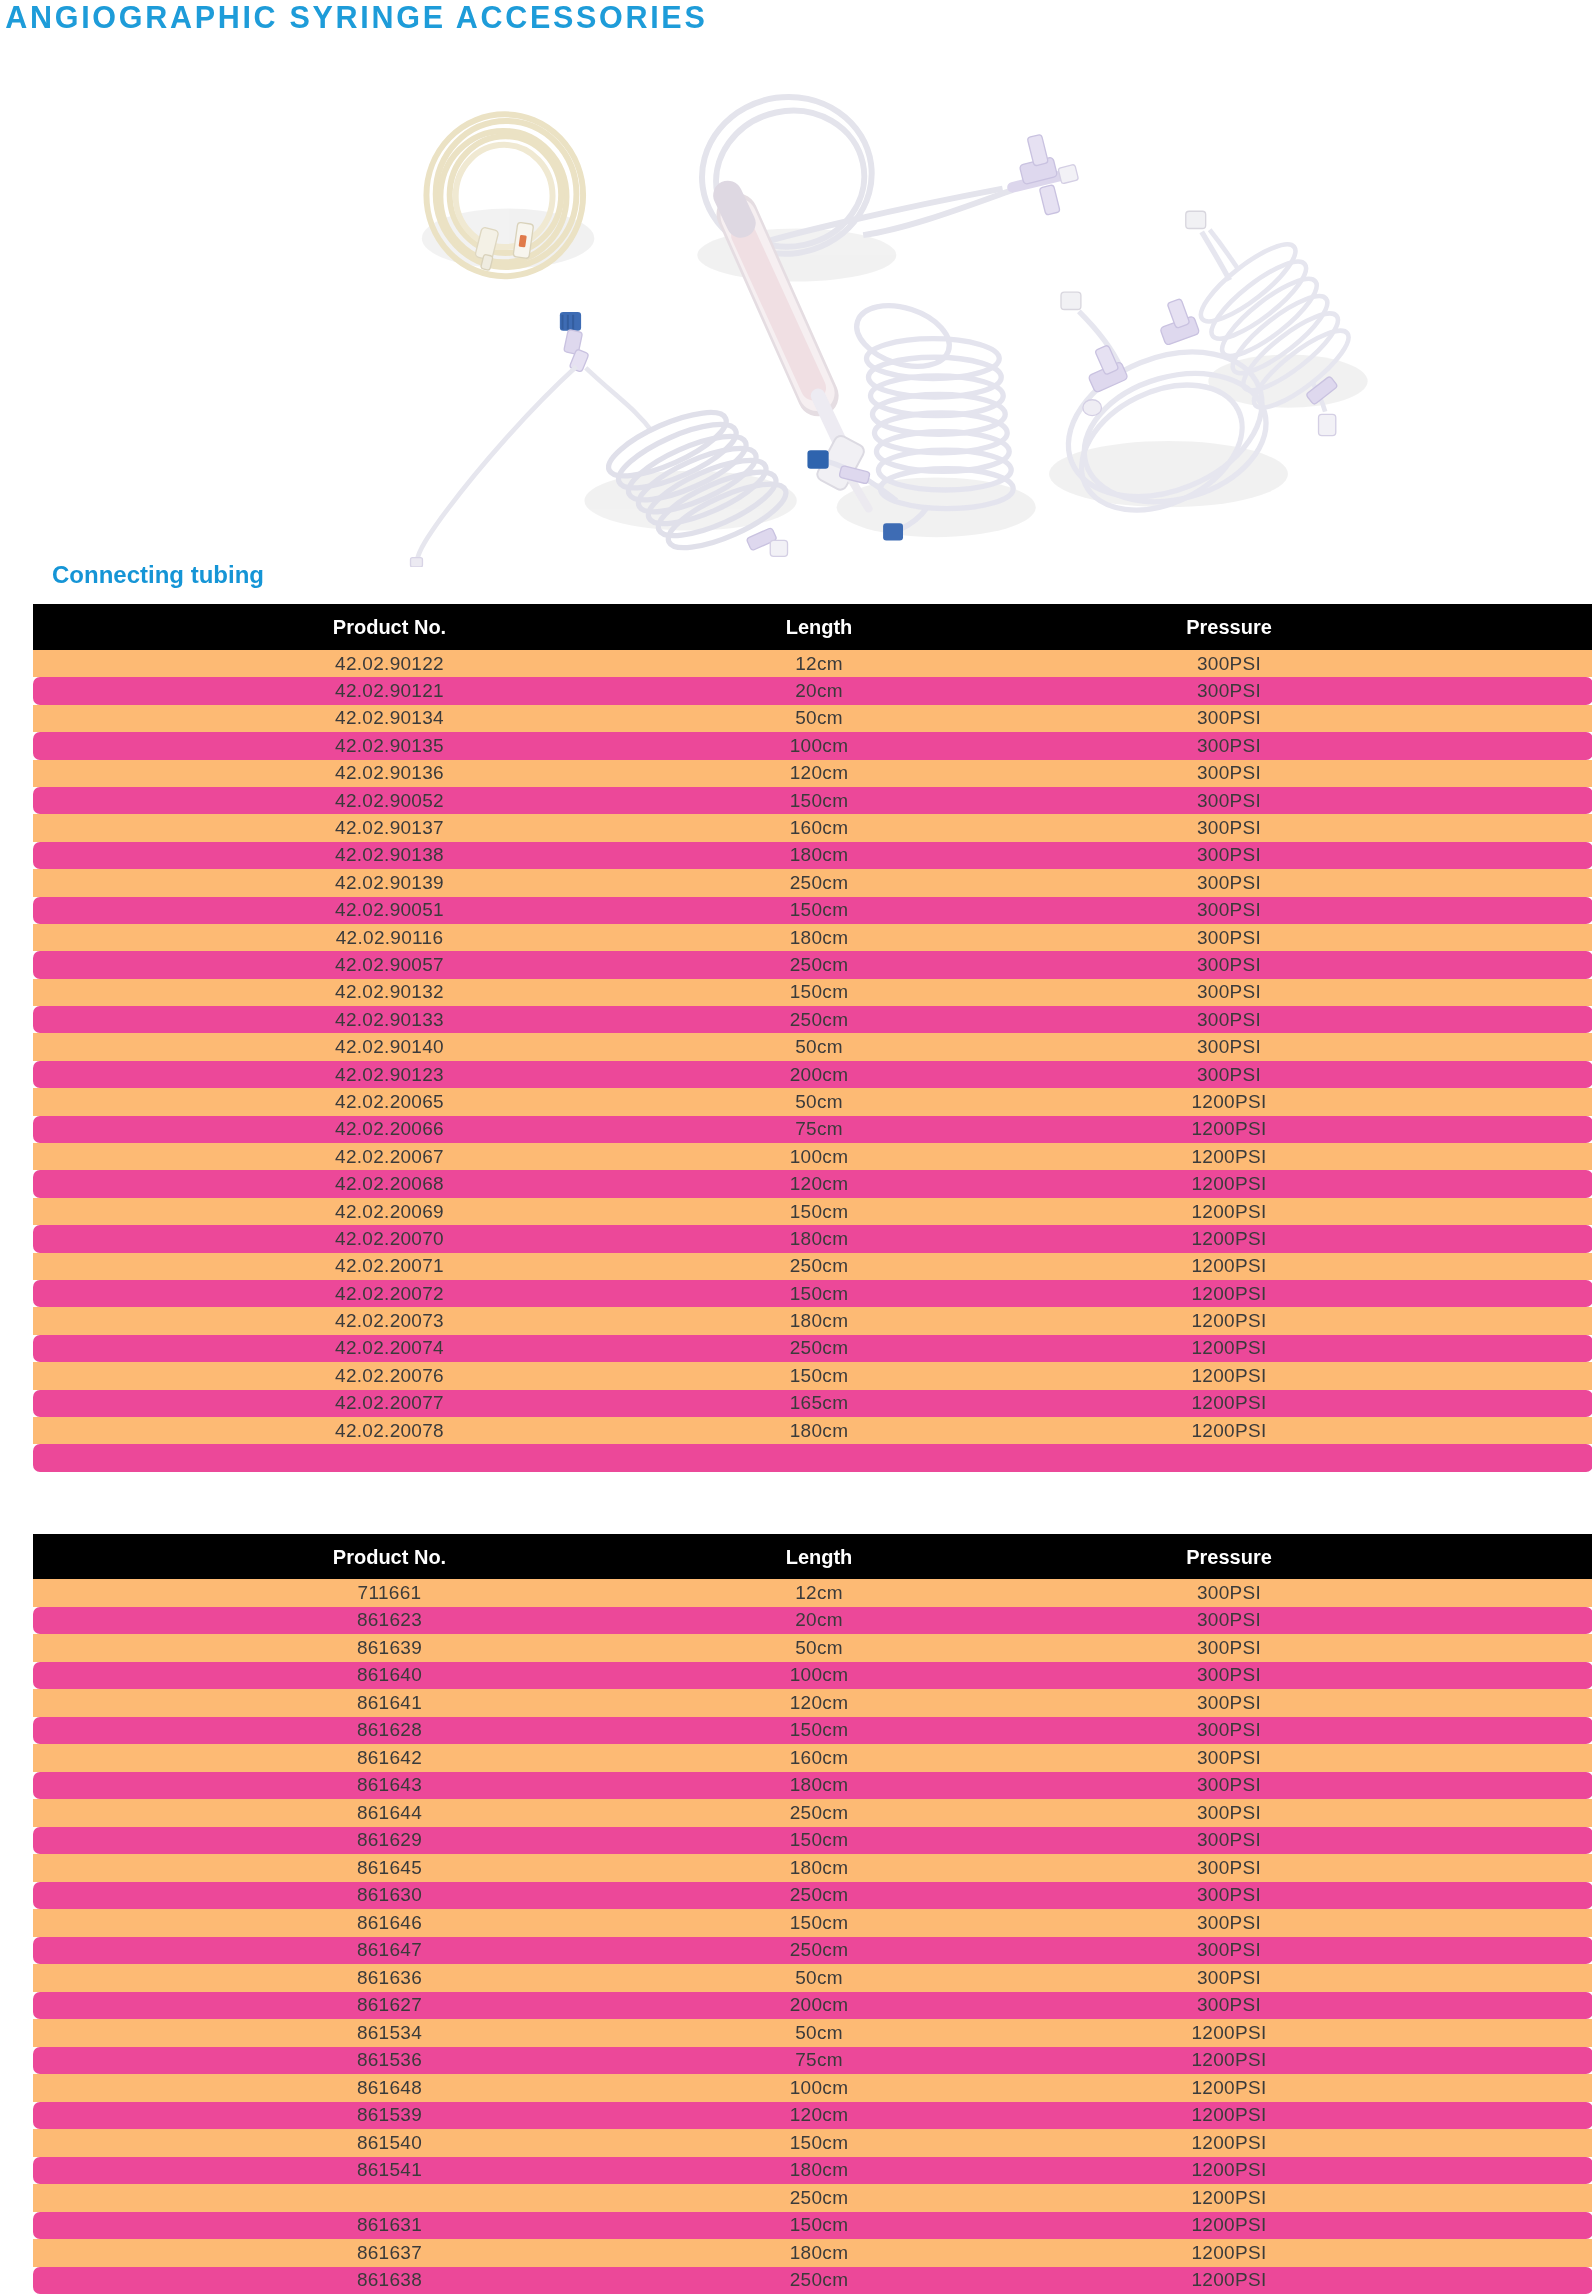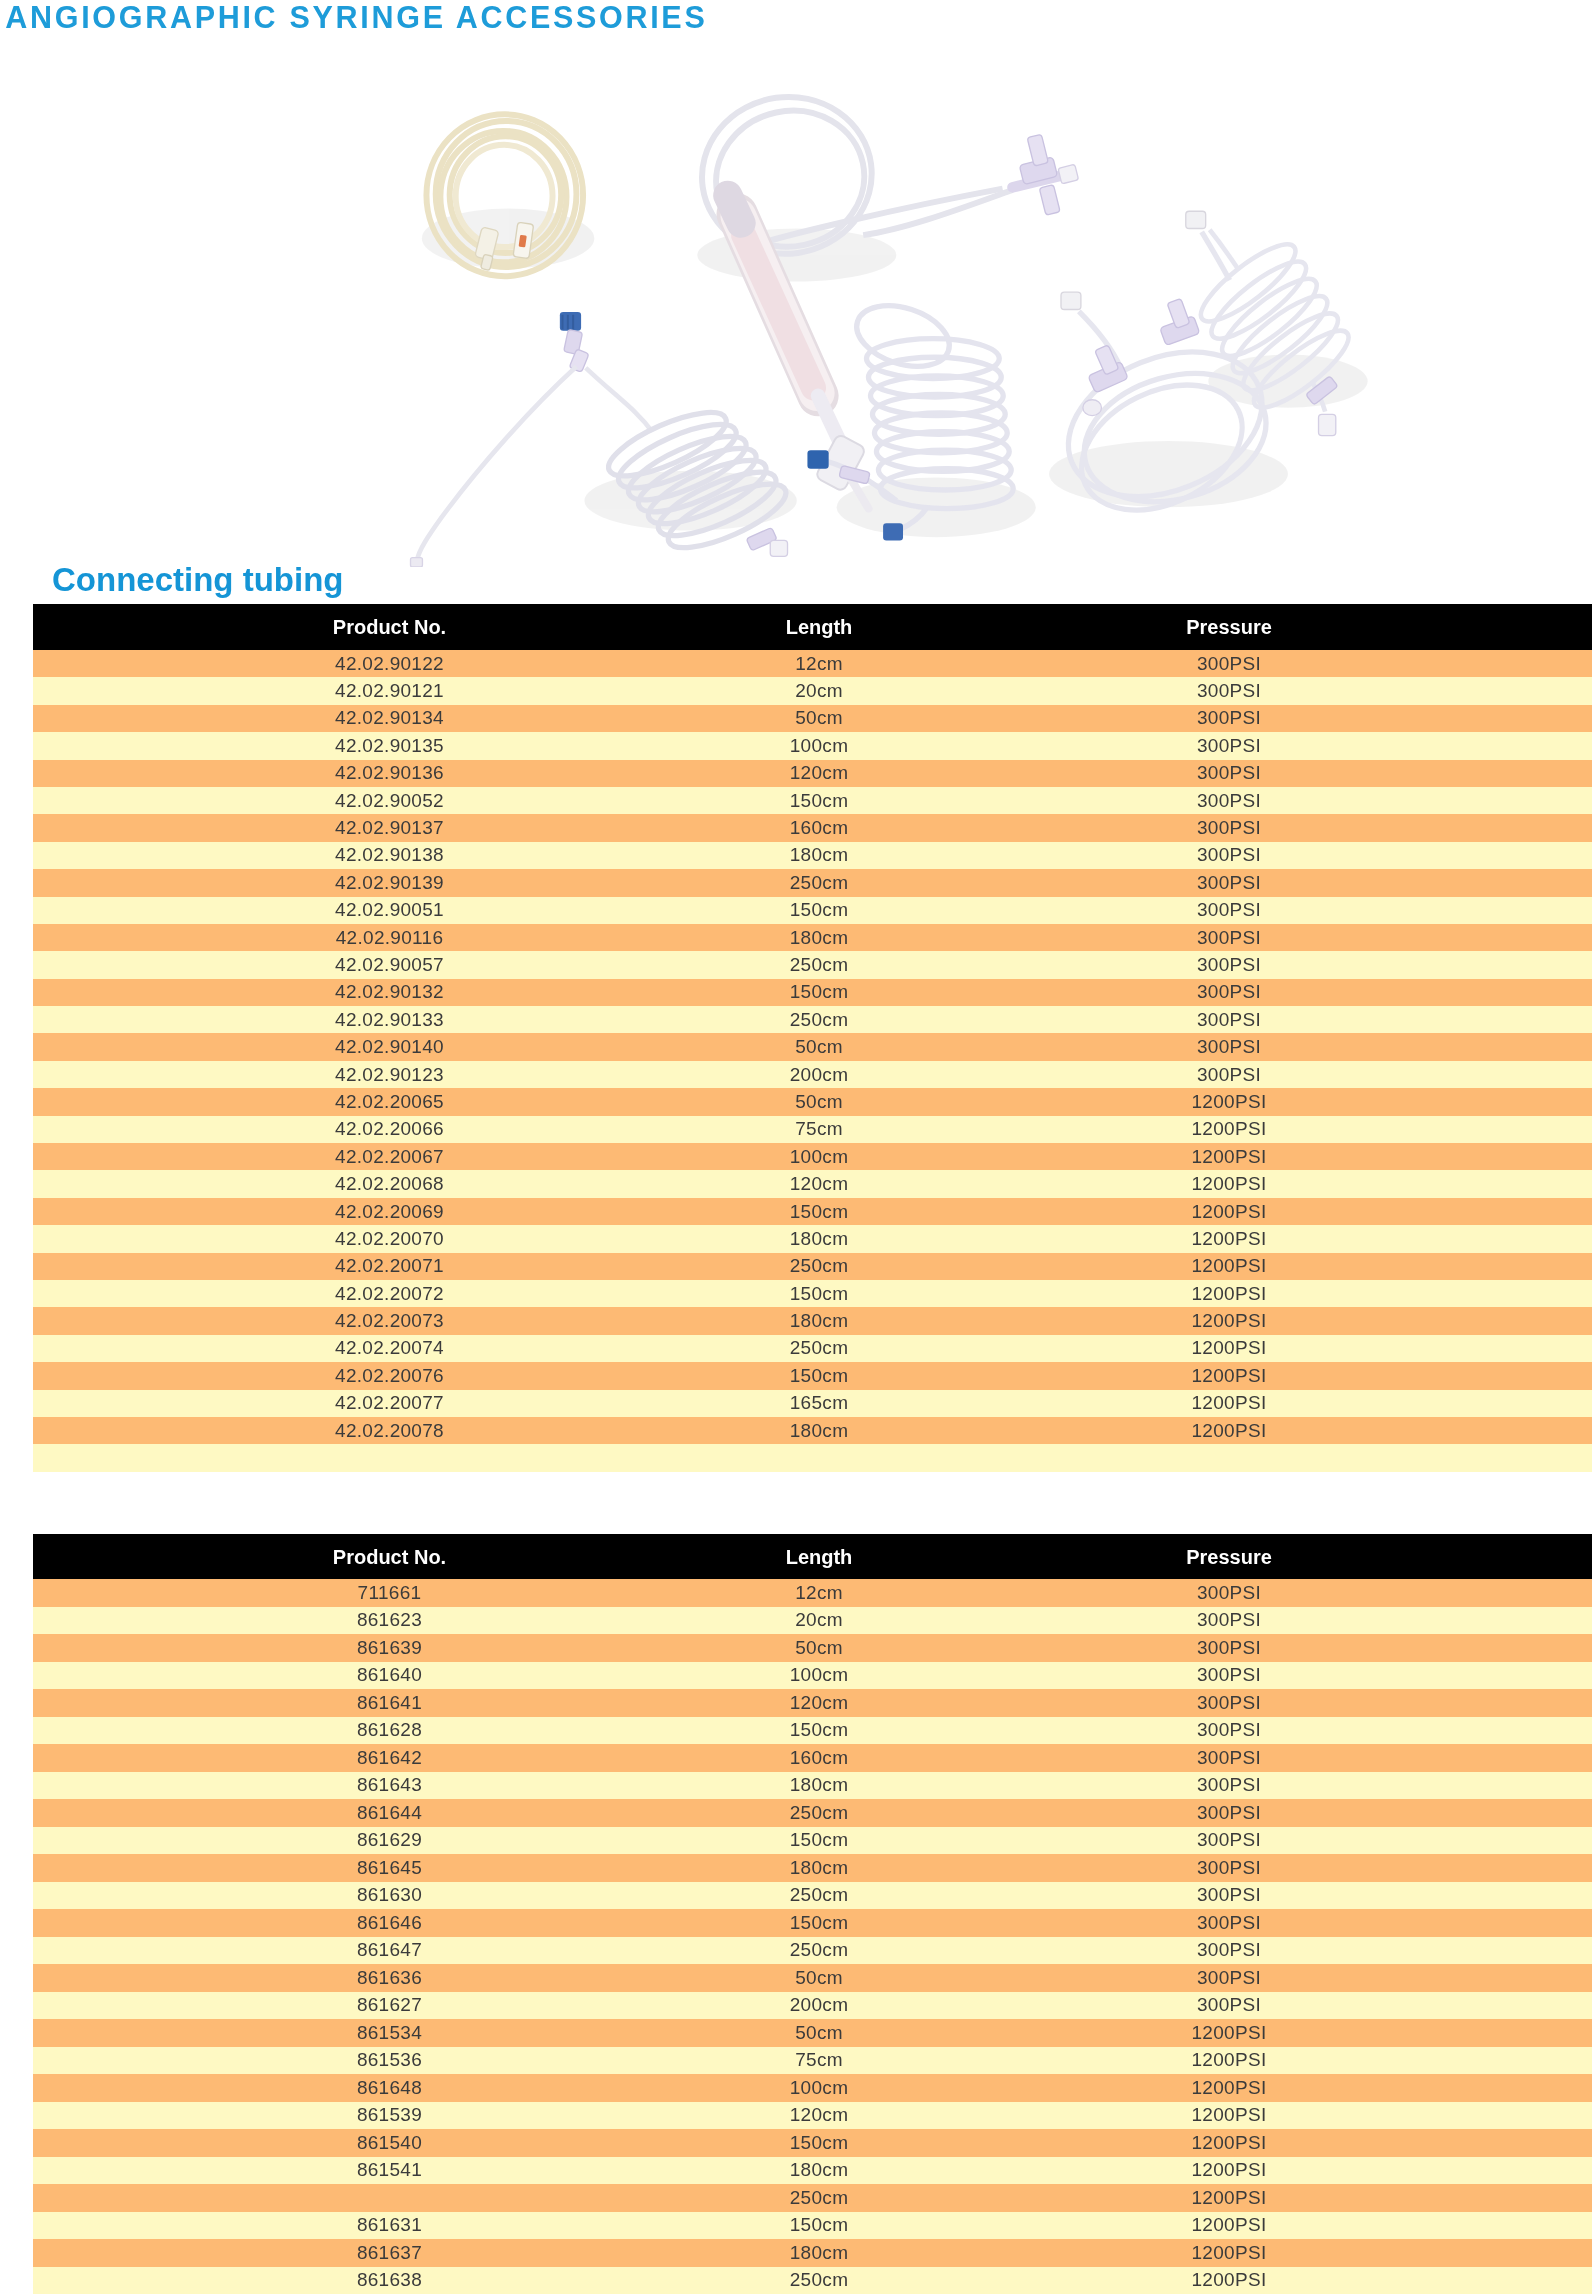--- a/index.html
+++ b/index.html
@@ -9,42 +9,42 @@
     font-family:"Liberation Sans","DejaVu Sans",sans-serif;
   }
   
   .page-title{
     position:absolute;left:5.3px;top:0px;margin:0;
     font-size:30.5px;font-weight:700;letter-spacing:2.7px;
     color:#1e9cd9;white-space:nowrap;
   }
   .section-title{
     position:absolute;left:52px;top:561px;margin:0;
-    font-size:33px;font-weight:700;letter-spacing:0px;
+    font-size:24px;font-weight:700;letter-spacing:0px;
     color:#1595d6;white-space:nowrap;
   }
   
   .photo{
     position:absolute;left:279px;top:36px;width:1102px;height:531px;
   }
   
   .ptable{position:absolute;left:33px;right:0;}
   #table1{top:604px;}
   #table2{top:1534px;}
   .thead{position:relative;background:#000000;}
   #table1 .thead{height:46px;}
   #table2 .thead{height:45px;}
   .thead span{
     position:absolute;top:50%;transform:translateY(-50%);
     text-align:center;color:#ffffff;font-size:20px;font-weight:700;
   }
   .row{position:relative;}
   #table1 .row{height:27.4px;}
   #table2 .row{height:27.5px;}
-  .row.gray{background:#fef9c3;}
+  .row.gray{background:#ec4899;border-radius:7px;}
   .row.white{background:#fdba74;}
   .row span{
     position:absolute;top:50%;transform:translateY(-50%);
     text-align:center;color:#3b3b3b;font-size:19px;letter-spacing:0.3px;
     white-space:nowrap;
   }
   .c1{left:0;width:713px;}
   .c2{left:713px;width:146px;}
   .c3{left:859px;width:674px;}
   .row.trailing{height:28px;}

